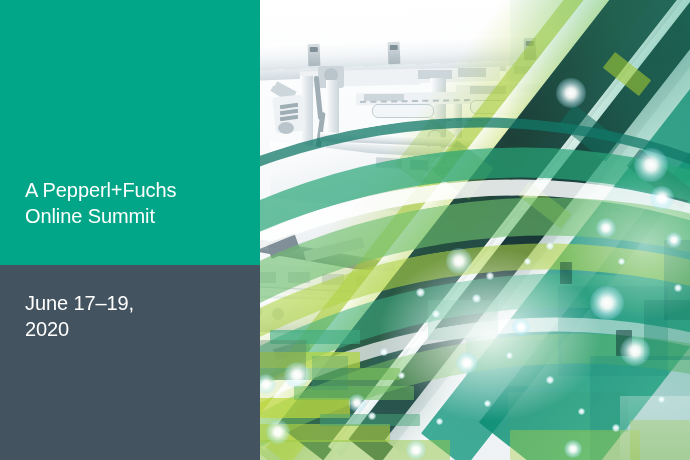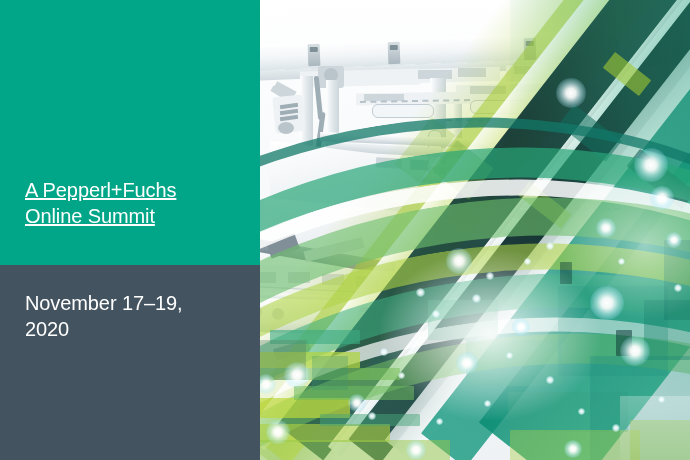--- a/index.html
+++ b/index.html
@@ -431,22 +431,22 @@
       <div class="dot sm" style="left:352px; top:424px; width:8px;  height:8px;"></div>
       <div class="dot sm" style="left:398px; top:396px; width:7px;  height:7px;"></div>
       <div class="dot sm" style="left:414px; top:284px; width:8px;  height:8px;"></div>
       <div class="dot sm" style="left:358px; top:258px; width:7px;  height:7px;"></div>
       <div class="dot sm" style="left:246px; top:352px; width:7px;  height:7px;"></div>
 
     </div>
   </div>
 
   <div class="left-green">
-    <p class="subtitle" style="white-space: pre-line; text-decoration: underline;">A Pepperl+Fuchs
+    <p class="subtitle" style="white-space: pre-line;">A Pepperl+Fuchs
 Online Summit</p>
   </div>
 
   <div class="left-slate">
-    <p class="dateline" style="white-space: pre-line;">November 17–19,
+    <p class="dateline" style="white-space: pre-line;">June 17–19,
 2020</p>
   </div>
 
 </div>
 
 </body></html>

